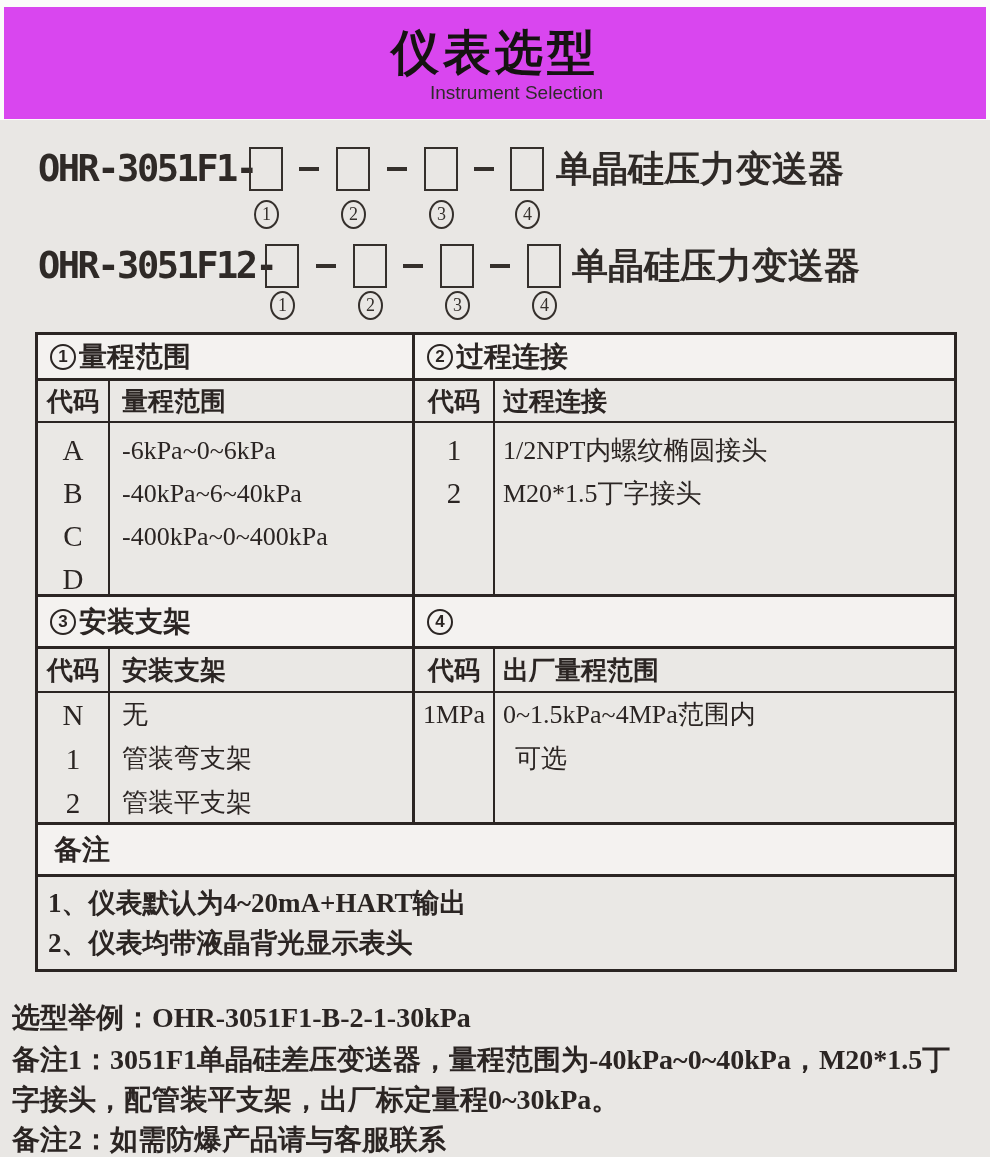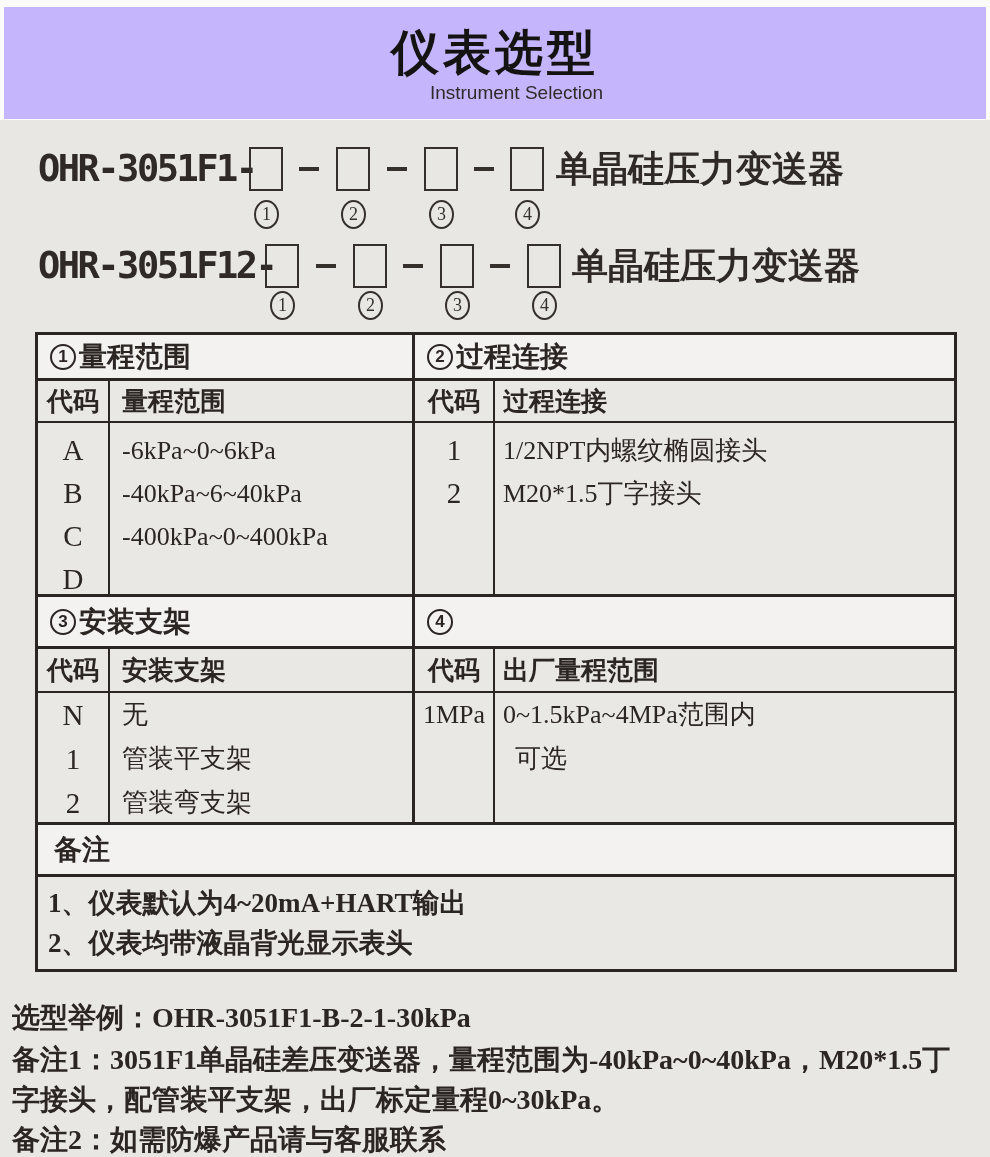--- a/index.html
+++ b/index.html
@@ -3,21 +3,21 @@
 <meta charset="utf-8">
 <style>
   html,body { margin:0; padding:0; background:#ffffff; }
   .page {
     position:relative; width:990px; height:1157px; overflow:hidden;
     background:#e9e7e4; color:#2b2523;
     font-family:"Liberation Serif", serif;
   }
   
   .banner-wrap { position:absolute; top:0; left:0; width:990px; height:120px; background:#fbfbfa; }
-  .banner { position:absolute; top:7px; left:4px; width:982px; height:112px; background:#c4b5fd; }
+  .banner { position:absolute; top:7px; left:4px; width:982px; height:112px; background:#d946ef; }
   .banner-title {
     margin:18px 0 0 0; text-align:center;
     font-family:"Liberation Sans", sans-serif; font-weight:bold;
     font-size:48px; letter-spacing:4px; color:#151311; line-height:56px;
   }
   .banner-sub {
     margin:0; text-align:center; font-family:"Liberation Sans", sans-serif;
     font-size:19px; color:#2e2b29; line-height:24px;padding-left:43px;
   }
   
@@ -195,22 +195,22 @@
     </div>
 
     <div class="trow tbody b2">
       <div class="cell c-code-l">
         <div class="ln code-txt">N</div>
         <div class="ln code-txt">1</div>
         <div class="ln code-txt">2</div>
       </div>
       <div class="cell c-desc-l">
         <div class="ln desc-txt">无</div>
+        <div class="ln desc-txt">管装弯支架</div>
         <div class="ln desc-txt">管装平支架</div>
-        <div class="ln desc-txt">管装弯支架</div>
       </div>
       <div class="cell c-code-r">
         <div class="ln desc-txt">1MPa</div>
       </div>
       <div class="cell c-desc-r">
         <div class="ln desc-txt">0~1.5kPa~4MPa范围内</div>
         <div class="ln desc-txt" style="padding-left:12px;">可选</div>
       </div>
     </div>
 

